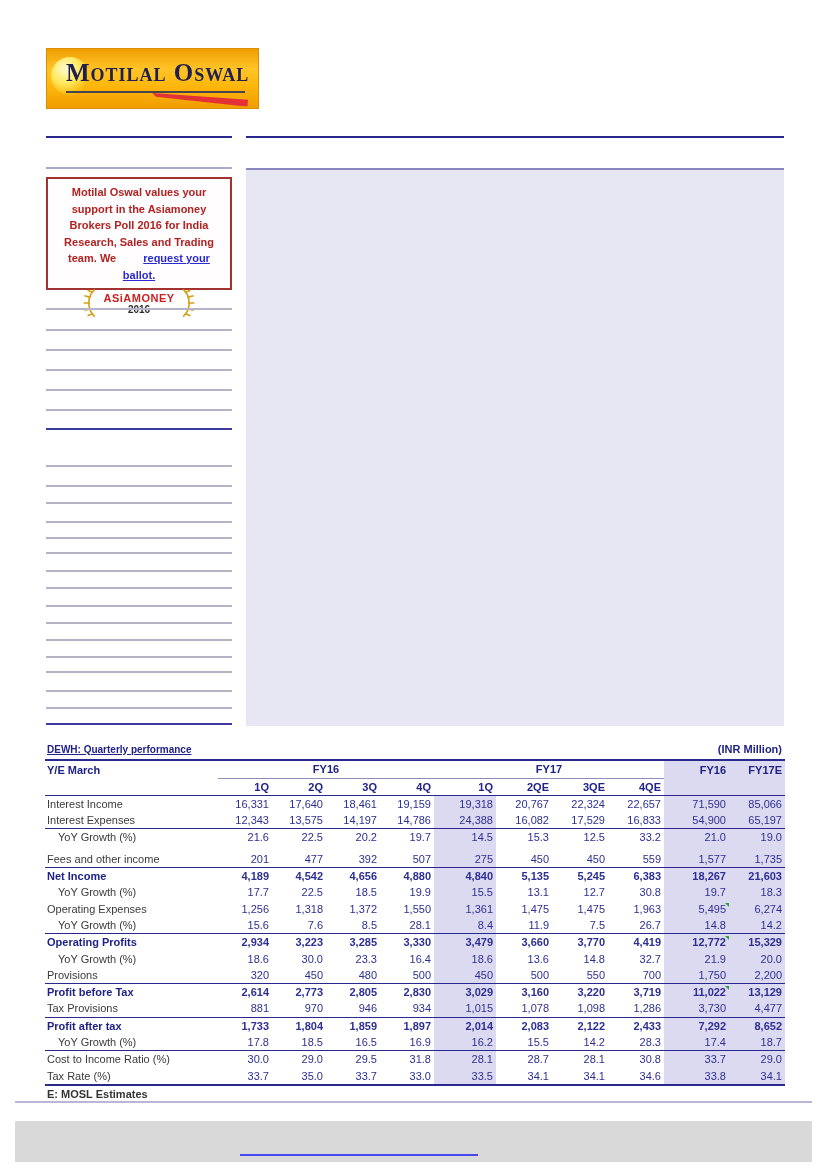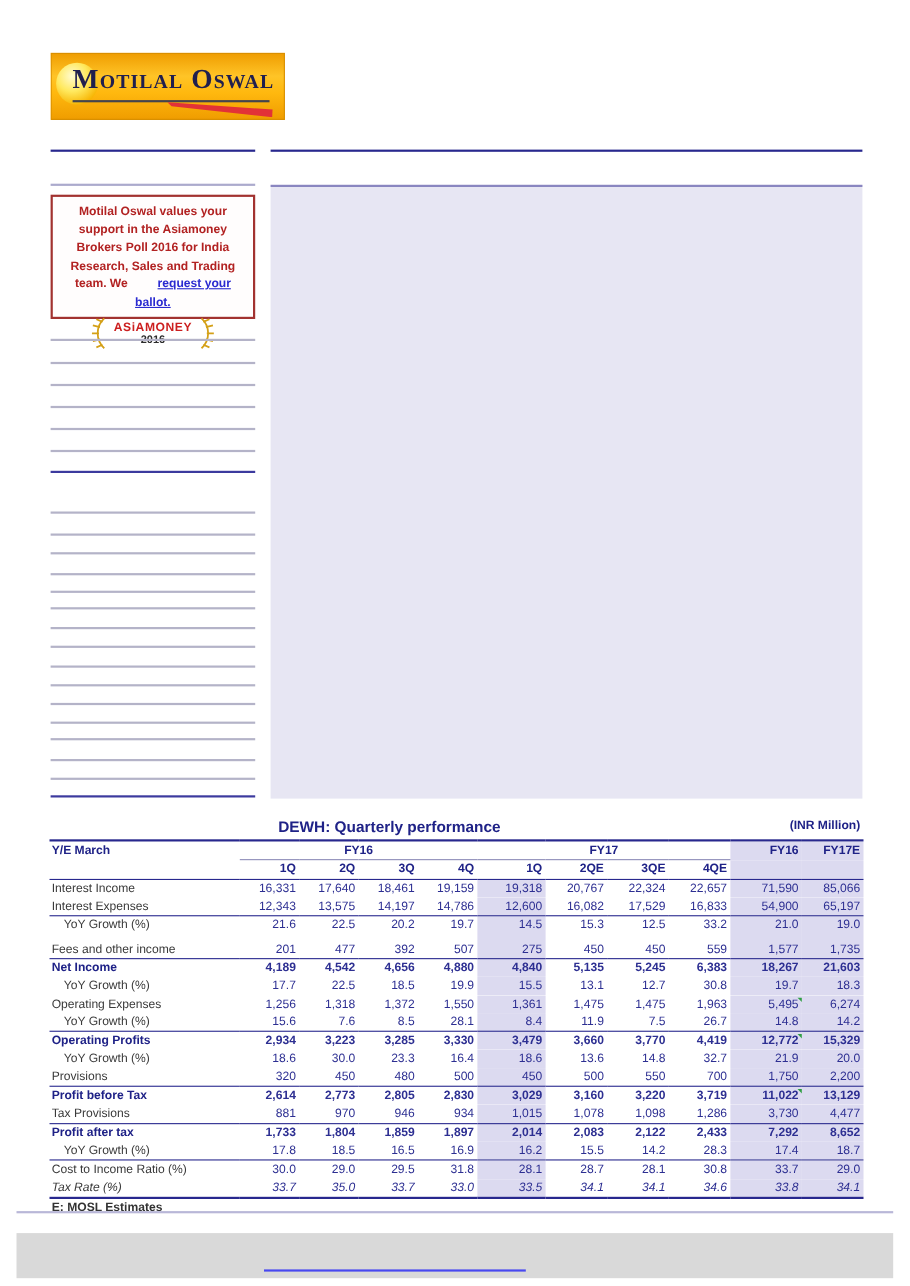--- a/index.html
+++ b/index.html
@@ -39,36 +39,36 @@
   .sline.strong{border-bottom:2px solid #3c3a9e;}
 
   
   .placeholder{position:absolute;left:246px;top:168px;width:538px;height:558px;
     background:#e7e6f3;border-top:2px solid #8a86c0;box-sizing:border-box;}
 
   
   .qwrap{position:absolute;left:45px;top:741px;width:740px;}
   table.qtable{width:740px;border-collapse:collapse;table-layout:fixed;font-size:11px;}
   .qtable td,.qtable th{padding:1px 3px;line-height:1.3;overflow:hidden;white-space:nowrap;}
-  .qtable .t-title{font-weight:bold;color:#1f2287;text-align:center;font-size:14px;padding-left:2px;}
+  .qtable .t-title{font-weight:bold;color:#1f2287;text-align:left;font-size:10px;padding-left:2px;text-decoration:underline;}
   .qtable .t-unit{font-weight:bold;color:#1f2287;text-align:right;font-size:11px;}
   .qtable tr.title-row td{border-bottom:2px solid #28288e;padding-bottom:3px;}
   .qtable th{color:#1f2287;font-weight:bold;text-align:right;}
   .qtable th.ye{text-align:left;padding-left:2px;}
   .qtable th.grp{text-align:center;border-bottom:1px solid #8d8cb8;}
   .qtable tr.q-row th{border-bottom:1.5px solid #28288e;}
   .qtable td.label{text-align:left;color:#3a3a3a;padding-left:2px;}
   .qtable td.label.indent{padding-left:13px;}
   .qtable td.num{text-align:right;color:#2d2f92;}
   .qtable tr.bold td{font-weight:bold;}
   .qtable tr.bold td.label{color:#1f2287;}
   .qtable td.hl1,.qtable th.hl1{background:#dcdaf0;}
   .qtable td.hl2,.qtable th.hl2{background:#dcdaf0;}
   .qtable tr.rule-navy td{border-bottom:1.5px solid #28288e;}
-  .qtable tr.rule-navy2 td{border-bottom:2.5px solid #28288e;font-style:italic;}
+  .qtable tr.rule-navy2 td{border-bottom:2.5px solid #28288e;}
   .qtable tr.gap td{padding-top:6px;}
   .qtable td.note{position:relative;text-align:right;}
   .qtable td.note::after{content:"";position:absolute;top:2px;right:0;
     border-left:4px solid transparent;border-top:4px solid #2f9e44;}
   .footnote{margin-top:2px;font-size:11px;font-weight:bold;color:#333;padding-left:2px;}
 
   
   .bottom-rule{position:absolute;left:15px;top:1101px;width:797px;border-top:2px solid #b9b7d8;}
   .footer-bar{position:absolute;left:15px;top:1121px;width:797px;height:41px;background:#d9d9d9;}
   .footer-link{position:absolute;left:225px;top:33px;width:238px;border-top:2px solid #4848f0;display:block;cursor:pointer;}
@@ -185,21 +185,21 @@
           <td class="num">22,657</td>
           <td class="num hl2">71,590</td>
           <td class="num hl2">85,066</td>
         </tr>
         <tr class="rule-navy">
           <td class="label">Interest Expenses</td>
           <td class="num">12,343</td>
           <td class="num">13,575</td>
           <td class="num">14,197</td>
           <td class="num">14,786</td>
-          <td class="num hl1">12,600</td>
+          <td class="num hl1">24,388</td>
           <td class="num">16,082</td>
           <td class="num">17,529</td>
           <td class="num">16,833</td>
           <td class="num hl2">54,900</td>
           <td class="num hl2">65,197</td>
         </tr>
         <tr>
           <td class="label indent">YoY Growth (%)</td>
           <td class="num">21.6</td>
           <td class="num">22.5</td>

